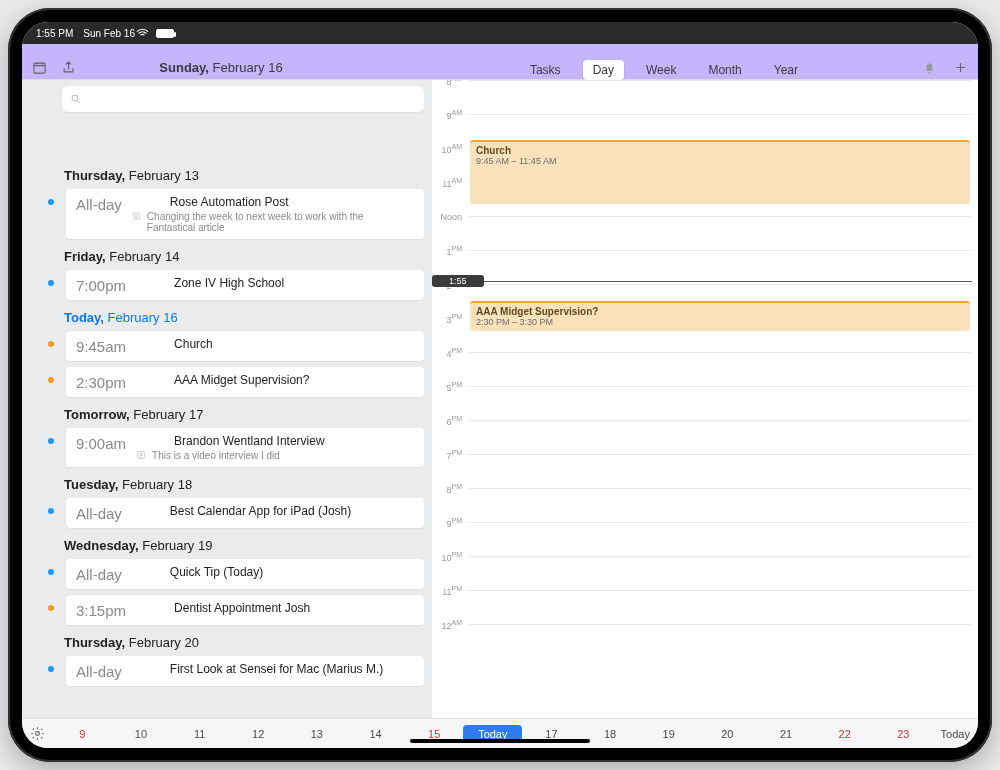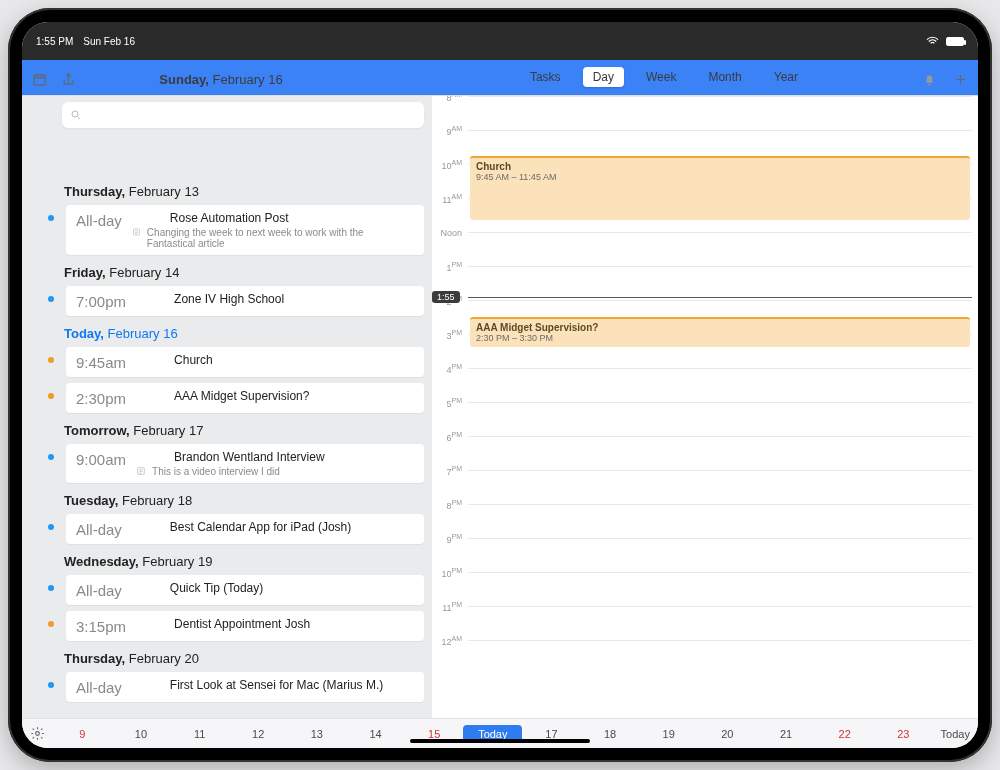--- a/index.html
+++ b/index.html
@@ -1,27 +1,27 @@
 <!DOCTYPE html>
 <html><head>
 <meta charset="utf-8">
 <style>
   *{box-sizing:border-box;margin:0;padding:0;}
   body{background:#e8e8ea;font-family:-apple-system,Helvetica Neue,Arial,sans-serif;display:flex;align-items:center;justify-content:center;width:1000px;height:770px;}
   .device{width:984px;height:754px;background:#000;border-radius:42px;padding:14px;box-shadow:0 8px 24px rgba(0,0,0,.25),inset 0 0 0 2px #333;position:relative;}
   .screen{width:100%;height:100%;background:#fff;border-radius:26px;overflow:hidden;display:flex;flex-direction:column;position:relative;}
   
-  .statusbar{height:38px;background:#2a2a2a;color:#fff;display:flex;align-items:center;justify-content:space-between;font-size:10px;padding:0 14px;}
+  .statusbar{height:22px;background:#2a2a2a;color:#fff;display:flex;align-items:center;justify-content:flex-start;font-size:10px;padding:0 14px;}
   .sb-left{display:flex;gap:10px;}
   .sb-right{display:flex;gap:6px;align-items:center;}
   .wifi,.batt{display:inline-block;}
   .batt{width:18px;height:9px;border:1px solid #fff;border-radius:2px;position:relative;background:#fff;}
   .batt::after{content:"";position:absolute;right:-3px;top:2px;width:2px;height:5px;background:#fff;border-radius:1px;}
   
-  .toolbar{height:36px;background:#3b82f6;border-bottom:1px solid #dcdcdf;display:flex;align-items:flex-end;padding:8px 10px;font-size:13px;color:#3b3b3d;}
+  .toolbar{height:36px;background:#c4b5fd;border-bottom:1px solid #dcdcdf;display:flex;align-items:flex-start;padding:16px 10px;font-size:13px;color:#3b3b3d;}
   .tb-left{display:flex;align-items:center;gap:14px;flex:0 0 auto;}
   .tb-title{flex:0 0 370px;text-align:center;margin-left:-40px;}
   .tb-title b{font-weight:700;}
   .tb-views{display:flex;align-items:center;gap:12px;margin-left:auto;}
   .tb-views span{padding:3px 10px;border-radius:4px;cursor:pointer;font-size:12px;}
   .tb-views span.sel{background:#fff;box-shadow:0 1px 2px rgba(0,0,0,.15);}
   .tb-right{display:flex;align-items:center;gap:16px;margin-left:auto;color:#8a8a8e;}
   .ico{width:15px;height:15px;display:inline-flex;align-items:center;justify-content:center;}
   .ico svg{width:15px;height:15px;stroke:#666;fill:none;stroke-width:1.8;}
   
@@ -41,21 +41,21 @@
   .event-card .title{font-size:12px;color:#222;font-weight:500;margin-left:38px;}
   .event-card .note{font-size:10px;color:#8a8a8e;margin-top:2px;display:flex;gap:6px;}
   .note-ico{width:10px;height:10px;opacity:.6;}
   
   
   .grid-col{flex:1;display:flex;flex-direction:column;background:#fff;position:relative;}
   .hours{flex:1;position:relative;overflow:hidden;}
   .hour-row{position:absolute;left:36px;right:6px;height:34px;border-top:1px solid #e9e9eb;}
   .hour-lbl{position:absolute;right:100%;transform:translateY(-50%);font-size:9px;color:#999;padding-right:6px;white-space:nowrap;}
   .now-line{position:absolute;left:0;right:6px;height:0;border-top:1.5px solid #555;z-index:5;}
-  .now-pill{position:absolute;left:0;transform:translateY(-50%);background:#3b3b3d;color:#fff;font-size:9px;padding:1px 5px;border-radius:3px;z-index:6;}
+  .now-pill{position:absolute;left:0;transform:translateY(-50%);background:#3b3b3d;color:#fff;font-size:9px;padding:1px 17px;border-radius:3px;z-index:6;}
   .block{position:absolute;left:38px;right:8px;border-radius:3px;padding:3px 6px;font-size:10px;}
   .block .bt{font-weight:600;color:#5b4a23;}
   .block .br{color:#6b6b6e;font-size:9px;}
   .block.orange{background:#fce2bb;border-top:2px solid #eea533;}
   
   .strip{height:30px;background:#f6f6f8;border-top:1px solid #e2e2e5;display:flex;align-items:center;font-size:11px;color:#4a4a4c;padding:0 8px;gap:0;}
   .gear{margin-right:8px;color:#9a9a9d;}
   .strip .d{flex:1;text-align:center;cursor:pointer;}
   .strip .d.weekend{color:#cf3536;}
   .strip .d.sel{background:#2e7cf0;color:#fff;border-radius:4px;padding:3px 0;}

